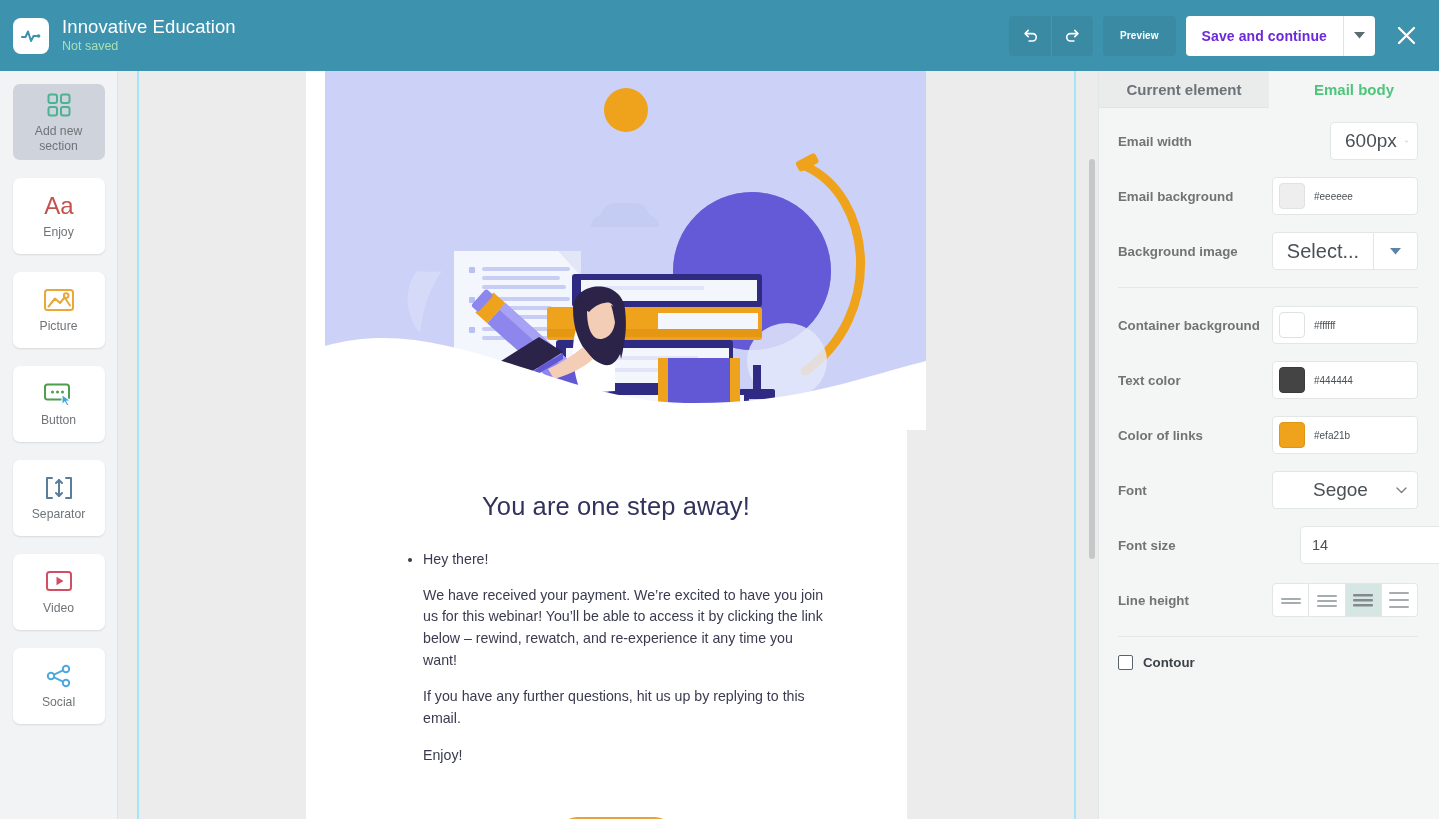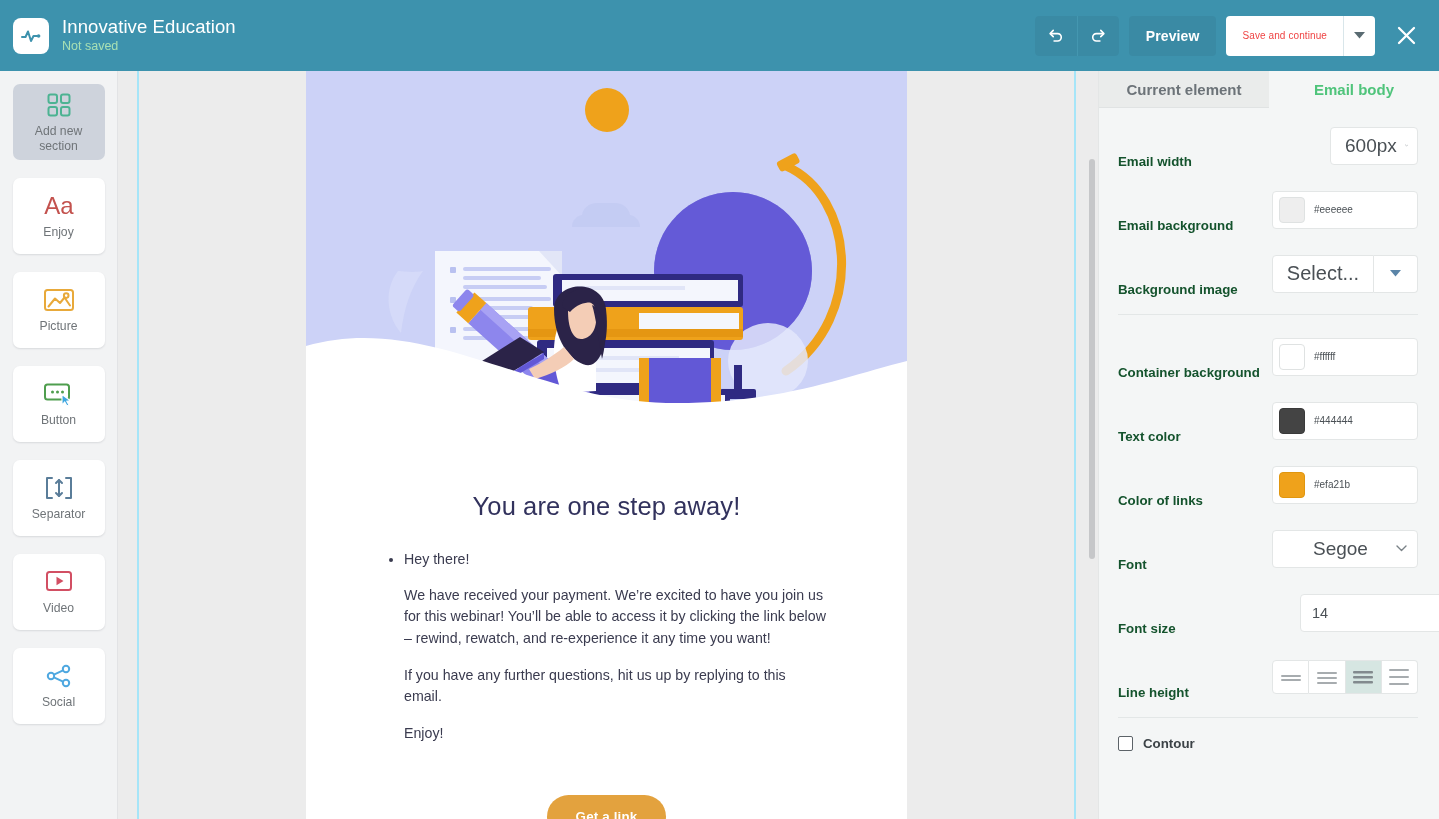--- a/index.html
+++ b/index.html
@@ -48,33 +48,33 @@
     color: #ffffff;
   }
   .icon-btn + .icon-btn { border-left: 1px solid #4497b0; }
   .icon-btn:first-child { border-radius: 4px 0 0 4px; }
   .icon-btn:last-child { border-radius: 0 4px 4px 0; }
 
   .preview-btn {
     height: 40px; padding: 0 17px;
     background: #3a8aa4; color: #ffffff;
     border: none; border-radius: 4px; cursor: pointer;
-    font-size: 14px; font-weight: 700; letter-spacing: .1px;
+    font-size: 10px; font-weight: 700; letter-spacing: .1px;
     font-family: "Liberation Sans", sans-serif;
     margin-right: 10px;
   }
   .savegroup {
     display: flex; height: 40px; border-radius: 4px; overflow: hidden;
     margin-right: 12px;
   }
   .save-btn {
     height: 40px; padding: 0 16px;
-    background: #ffffff; color: #ef4444;
+    background: #ffffff; color: #6d28d9;
     border: none; cursor: pointer;
-    font-size: 10px; font-weight: 400; letter-spacing: .1px;
+    font-size: 14px; font-weight: 700; letter-spacing: .1px;
     font-family: "Liberation Sans", sans-serif;
   }
   .save-caret {
     width: 32px; height: 40px; background: #ffffff;
     border: none; border-left: 1px solid #d9e6ea; cursor: pointer;
     display: flex; align-items: center; justify-content: center;
   }
   .close-btn {
     width: 38px; height: 38px; background: transparent; border: none;
     cursor: pointer; display: flex; align-items: center; justify-content: center;
@@ -117,20 +117,21 @@
     position: absolute; top: 0; width: 2px; height: 748px;
     background: #a6e5f8;
   }
   .guide.left { left: 19px; }
   .guide.right { left: 956px; }
 
   .email-container {
     position: absolute; top: 0; left: 188px;
     width: 601px; height: 748px;
     background: #ffffff;
+    padding-left: 19px;
   }
   .hero {
     position: relative; width: 601px; height: 359px;
     background: #ccd2f7; overflow: hidden;
   }
 
   .email-body-text { padding: 0 80px; }
   .email-h1 {
     text-align: center; font-size: 25.5px; color: #32325d;
     font-weight: 400; margin-top: 62px; letter-spacing: .1px;
@@ -179,22 +180,22 @@
   .tab.active {
     background: #f4f6f6; color: #4fc47b; border-bottom: 1px solid transparent;
   }
 
   .props { padding: 14px 21px 0 19px; }
   .row {
     display: flex; align-items: center; min-height: 38px;
     margin-bottom: 17px;
   }
   .row-label {
-    font-size: 13.3px; font-weight: 700; color: #14532d;
-    flex: 1 1 auto; padding-right: 8px; margin-top: 32px;
+    font-size: 13.3px; font-weight: 700; color: #737373;
+    flex: 1 1 auto; padding-right: 8px;
   }
   .ctl { flex: 0 0 auto; }
 
   .sel {
     height: 38px; background: #ffffff; border: 1px solid #e3e6e6;
     border-radius: 4px; display: flex; align-items: center;
     justify-content: center; gap: 8px; cursor: pointer;
     font-size: 19px; color: #4a5055; padding: 0 10px;
   }
   .sel.width-sel { width: 88px; justify-content: space-between; padding: 0 9px 0 14px; }

